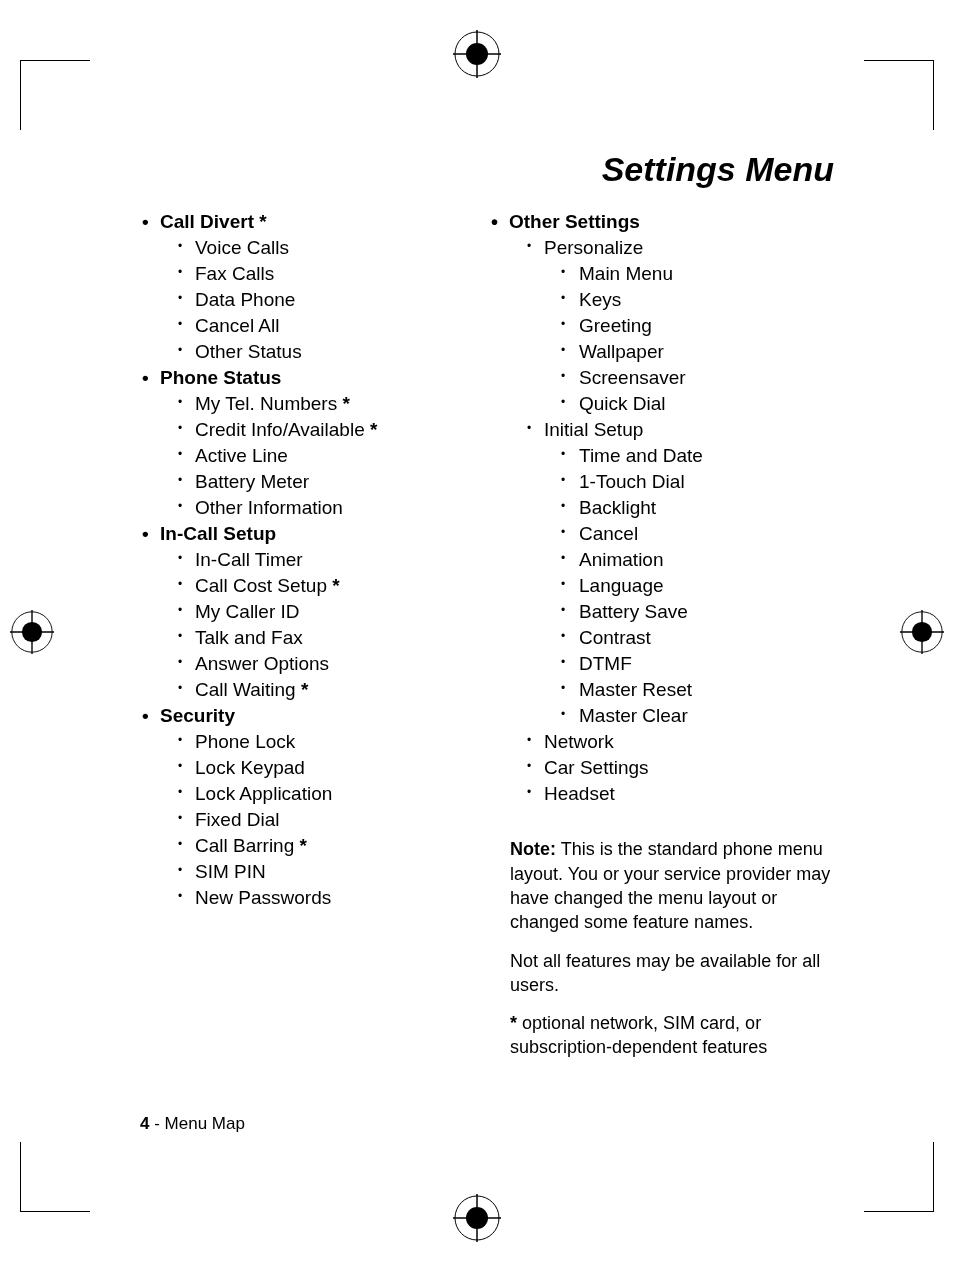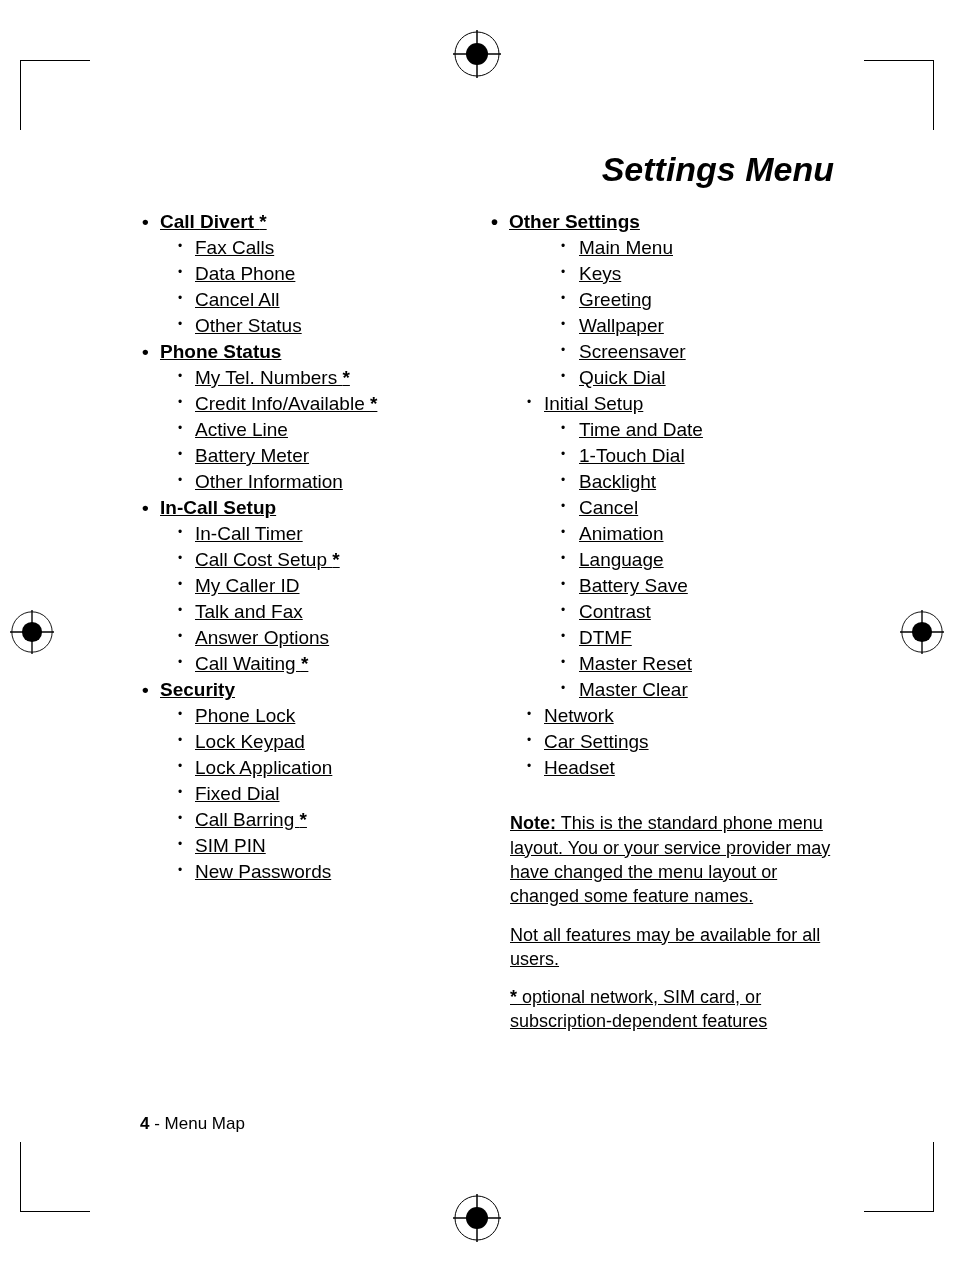--- a/index.html
+++ b/index.html
@@ -40,21 +40,20 @@
   .title {
     font-size: 34px;
     font-weight: bold;
     font-style: italic;
     margin-bottom: 20px;
     text-align: right;
   }
   .cols {
     display: flex;
     gap: 4px;
-    text-decoration: underline;
   }
   .col { flex: 1; font-size: 19px; line-height: 1.37; }
   .sec-h { font-weight: bold; position: relative; padding-left: 20px; }
   .sec-h::before {
     content: "•";
     position: absolute;
     left: 2px;
     top: 0;
   }
   .sec-h.top-bullet::before { content: "•"; font-size: 20px; }
@@ -110,20 +109,21 @@
 <div class="crop-corner crop-bl"></div>
 <div class="crop-corner crop-br"></div>
 
 <div class="page">
   <div class="title">Settings Menu</div>
 
   <div class="cols">
 
     <div class="col">
       <div class="sec-h">Call Divert <b>*</b></div>
+      <div class="lvl2">Voice Calls</div>
       <div class="lvl2">Fax Calls</div>
       <div class="lvl2">Data Phone</div>
       <div class="lvl2">Cancel All</div>
       <div class="lvl2">Other Status</div>
 
       <div class="sec-h">Phone Status</div>
       <div class="lvl2">My Tel. Numbers <b>*</b></div>
       <div class="lvl2">Credit Info/Available <b>*</b></div>
       <div class="lvl2">Active Line</div>
       <div class="lvl2">Battery Meter</div>
@@ -143,20 +143,21 @@
       <div class="lvl2">Lock Application</div>
       <div class="lvl2">Fixed Dial</div>
       <div class="lvl2">Call Barring <b>*</b></div>
       <div class="lvl2">SIM PIN</div>
       <div class="lvl2">New Passwords</div>
     </div>
 
     <div class="col">
       <div class="sec-h top-bullet">Other Settings</div>
 
+      <div class="lvl2">Personalize</div>
       <div class="lvl3">Main Menu</div>
       <div class="lvl3">Keys</div>
       <div class="lvl3">Greeting</div>
       <div class="lvl3">Wallpaper</div>
       <div class="lvl3">Screensaver</div>
       <div class="lvl3">Quick Dial</div>
 
       <div class="lvl2">Initial Setup</div>
       <div class="lvl3">Time and Date</div>
       <div class="lvl3">1-Touch Dial</div>

